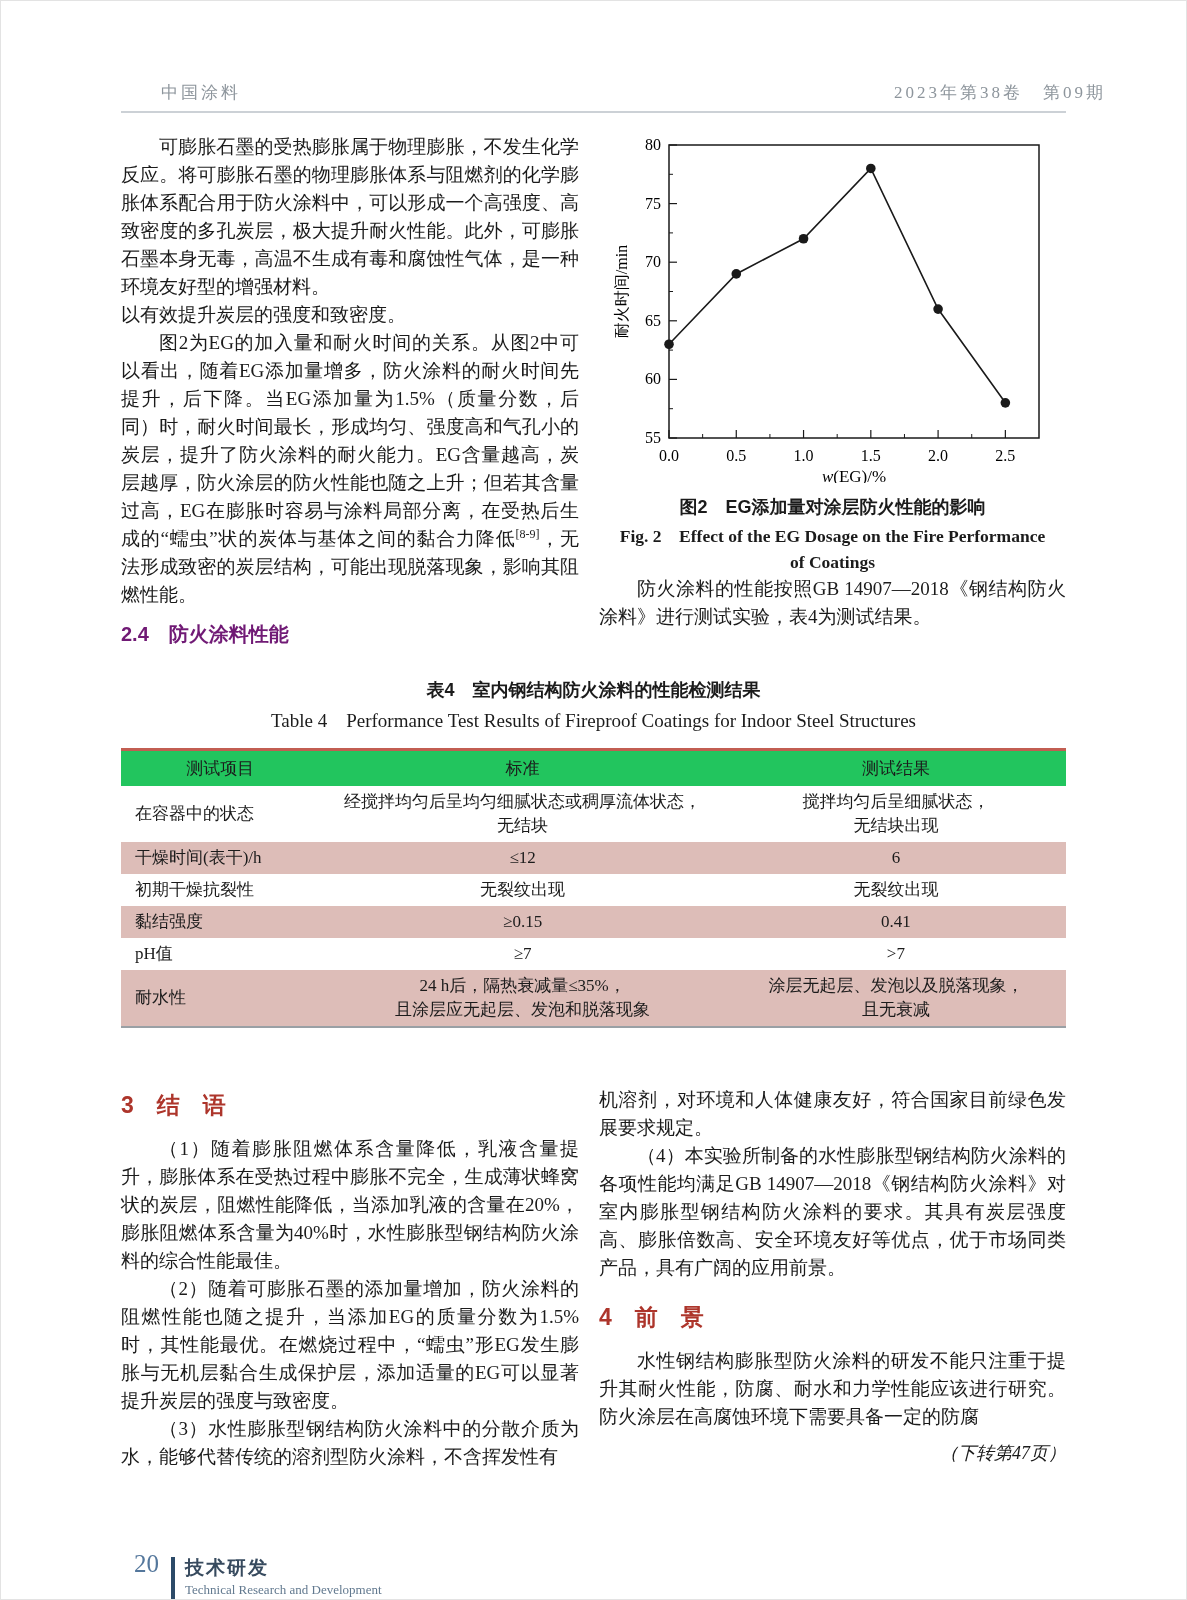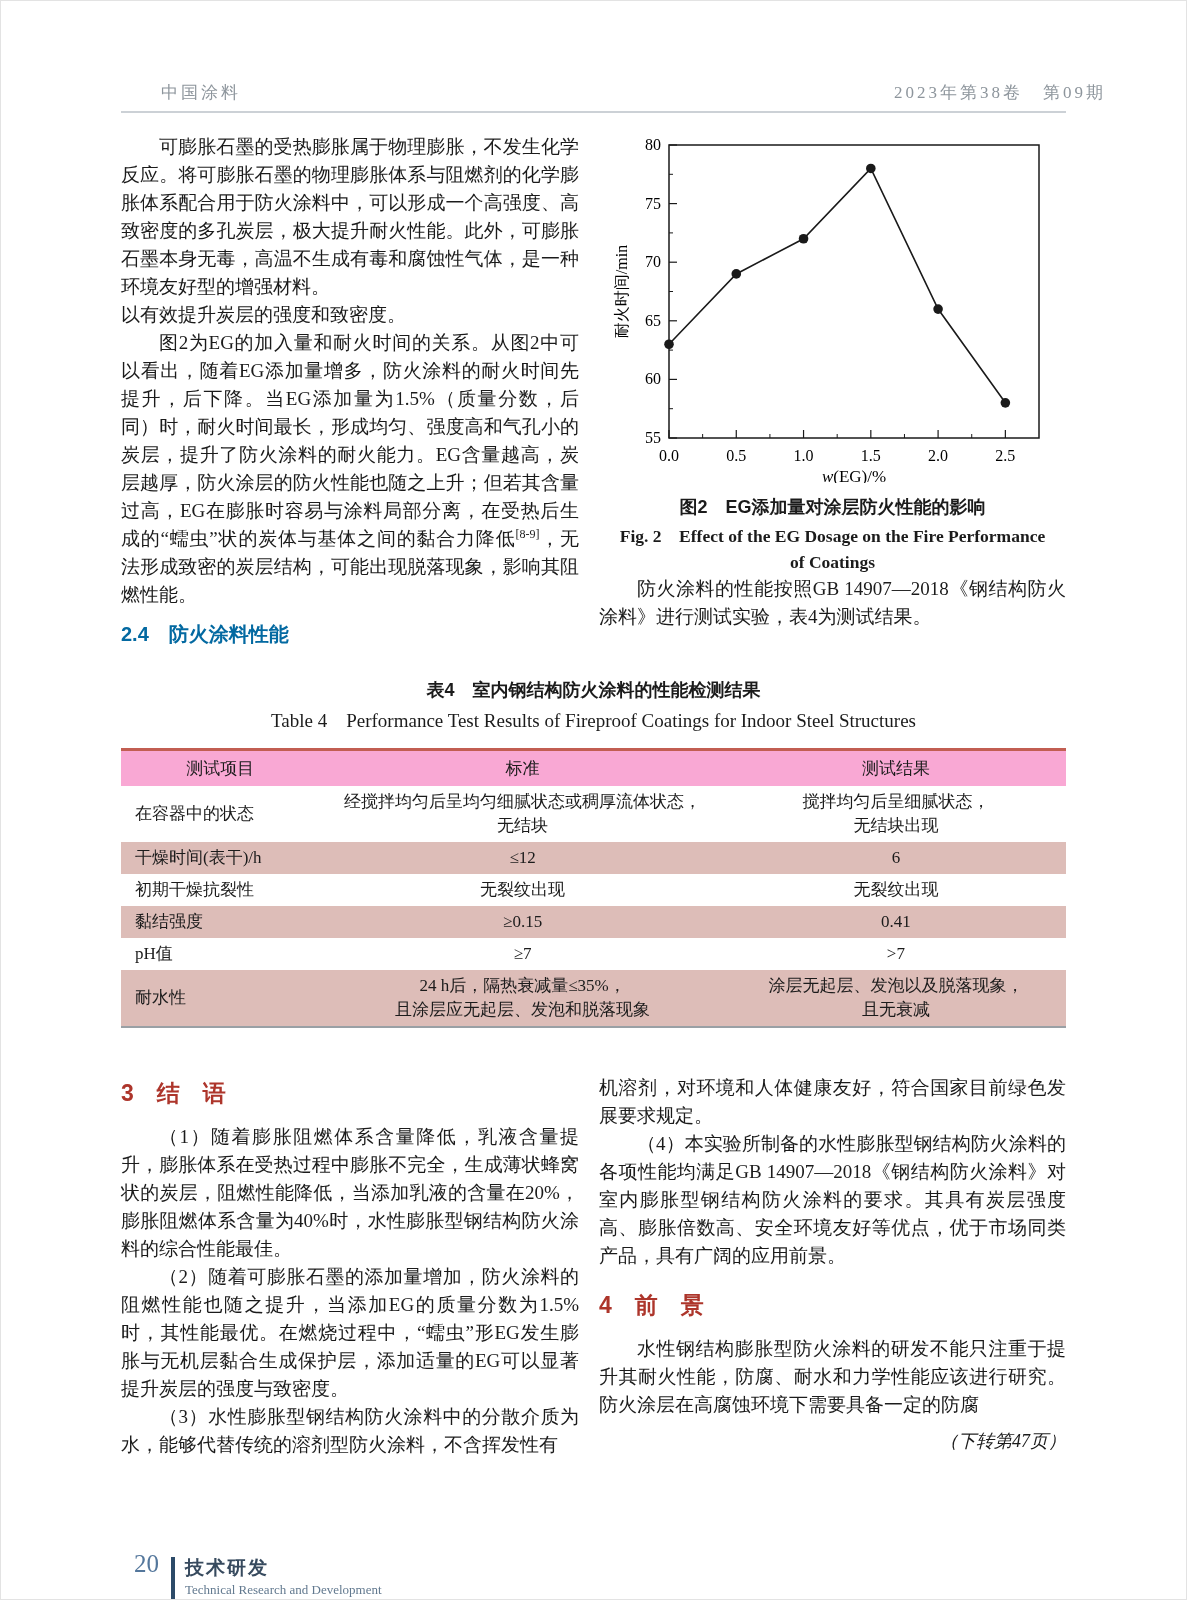--- a/index.html
+++ b/index.html
@@ -13,44 +13,44 @@
        font-size:17px;color:#8d959c;letter-spacing:3px;margin-left:24px;}
   .hdr-rule{position:absolute;top:110px;left:120px;width:945px;height:2px;background:#ccd1d6;}
   
   .content{position:absolute;top:132px;left:120px;width:945px;}
   .cols{display:flex;gap:20px;}
   .col-l{width:458px;}
   .col-r{width:467px;}
   p.body{font-size:19px;line-height:28px;text-align:justify;margin:0;}
   p.ind{text-indent:2em;}
   sup.ref{font-size:12px;line-height:0;}
-  .h-sub{font-family:"Liberation Sans","DejaVu Sans",sans-serif;color:#0369a1;
+  .h-sub{font-family:"Liberation Sans","DejaVu Sans",sans-serif;color:#701a75;
          font-weight:bold;font-size:20px;margin-top:12px;}
   .h-main{font-family:"Liberation Sans","DejaVu Sans",sans-serif;color:#ad352b;
           font-weight:bold;font-size:23px;margin:4px 0 14px 0;}
   
   .fig-wrap{text-align:center;}
   .fig-cap-zh{text-align:center;font-weight:bold;font-size:18px;margin-top:8px;
               font-family:"Liberation Sans","DejaVu Sans",sans-serif;}
   .fig-cap-en{text-align:center;font-weight:bold;font-size:17.5px;line-height:26px;margin-top:4px;}
   .gb-par{margin-top:24px;}
   
   .tbl-block{margin-top:30px;}
   .tbl-title-zh{text-align:center;font-weight:bold;font-size:18px;
                 font-family:"Liberation Sans","DejaVu Sans",sans-serif;}
   .tbl-title-en{text-align:center;font-weight:normal;font-size:19px;margin-top:6px;}
   table.perf{width:100%;border-collapse:collapse;margin-top:14px;font-size:17px;}
-  table.perf th{background:#f9a8d4;font-weight:normal;padding:6px 8px;
+  table.perf th{background:#22c55e;font-weight:normal;padding:6px 8px;
                 border-top:3px solid #c25e52;text-align:center;}
   table.perf td{padding:4px 10px;text-align:center;white-space:pre-line;line-height:24px;}
   table.perf td.item{text-align:left;padding-left:14px;}
   table.perf tbody tr:nth-child(even){background:#ddbdb8;}
   table.perf tbody tr:last-child td{border-bottom:2px solid #9aa0a5;}
   
-  .cols2{display:flex;gap:20px;margin-top:46px;}
+  .cols2{display:flex;gap:20px;margin-top:58px;}
   .cont-note{text-align:right;font-style:italic;font-size:18px;margin-top:10px;}
   
   .footer{position:absolute;left:133px;top:1556px;display:flex;align-items:flex-start;}
   .pgnum{font-size:25px;color:#54779c;margin-right:12px;line-height:1;position:relative;top:-6px;}
   .fbar{width:4px;height:48px;background:#2c4a68;margin-right:10px;}
   .fsec-zh{font-family:"Liberation Sans","DejaVu Sans",sans-serif;font-weight:bold;
            font-size:19px;color:#374a5e;letter-spacing:2px;line-height:1.15;}
   .fsec-en{font-size:13px;color:#62798f;margin-top:4px;line-height:1;}
   svg text{font-family:"Liberation Serif","DejaVu Serif",serif;}
 </style>

